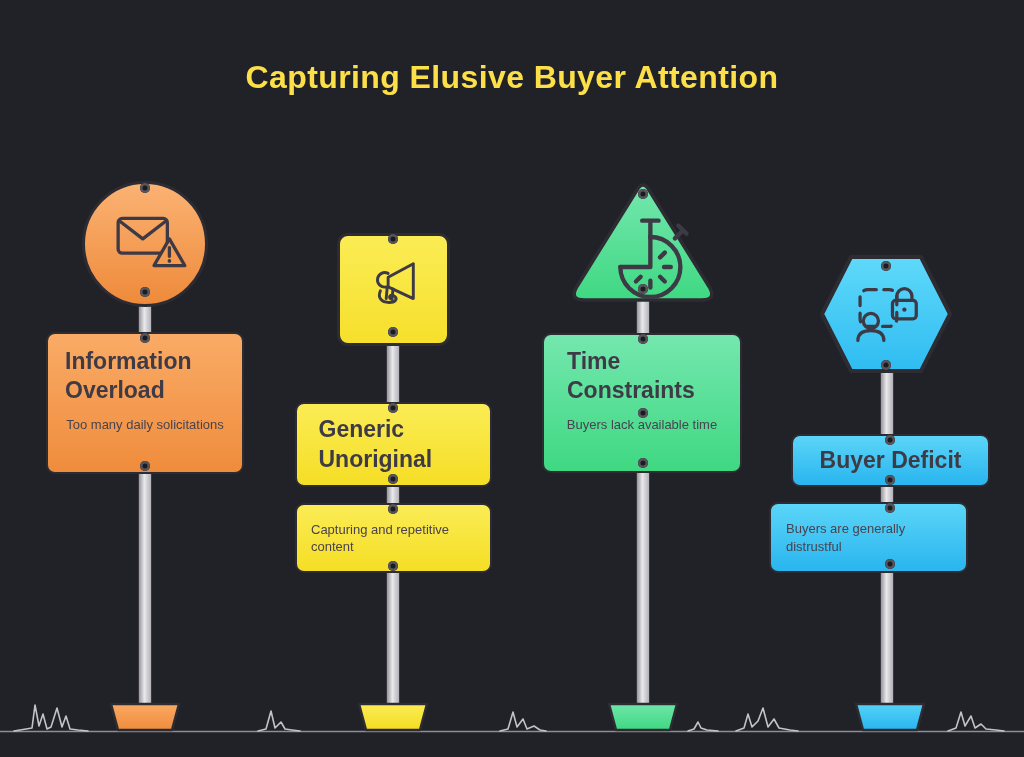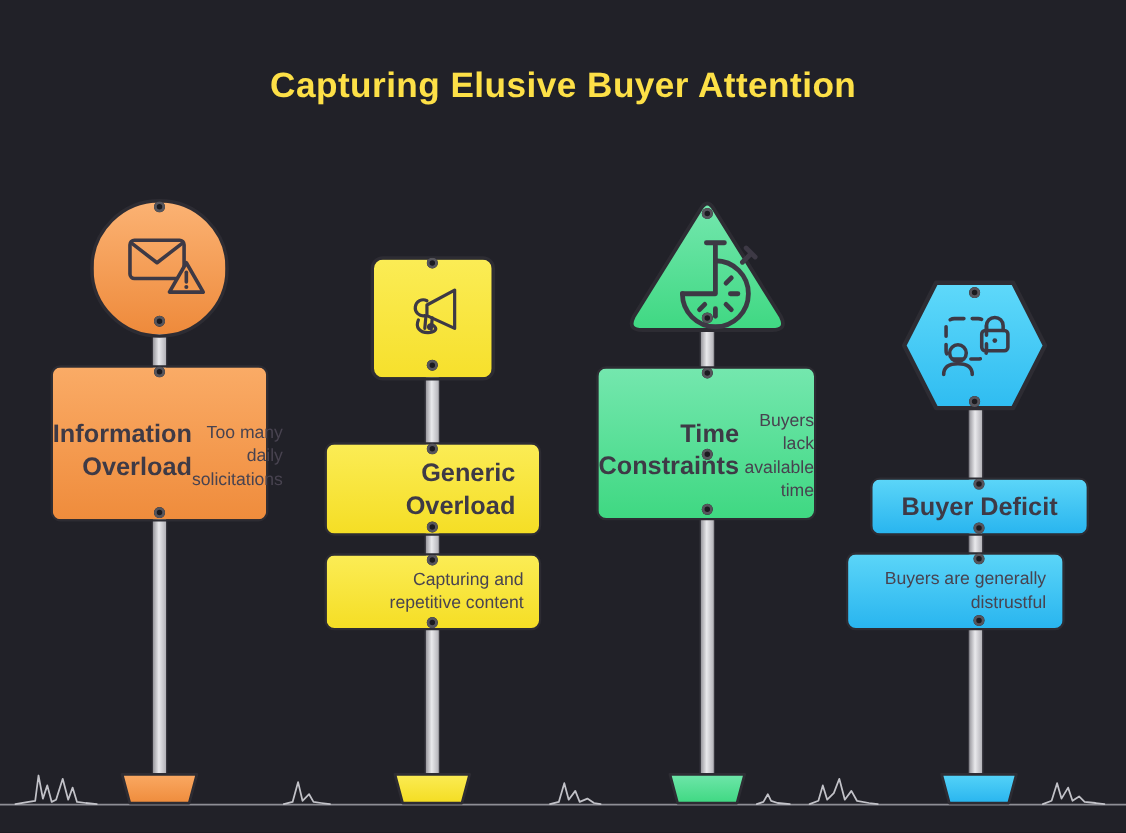--- a/index.html
+++ b/index.html
@@ -15,24 +15,24 @@
   
   .pole{
     position:absolute;width:14px;box-sizing:border-box;
     background:linear-gradient(90deg,#97969c,#e9e9ec 45%,#b2b1b7);
     border:1px solid #3a3941;border-radius:2px;z-index:1;
   }
   
   .sign{
     position:absolute;box-sizing:border-box;z-index:3;
     border:2.5px solid #2d2c33;border-radius:9px;
-    display:flex;flex-direction:row;align-items:center;text-align:right;
+    display:flex;flex-direction:column;align-items:center;text-align:left;
   }
   .sign .title{font-size:23px;font-weight:700;line-height:1.27;color:#3e3a46;}
-  .sign .sub{font-size:16px;line-height:1.32;color:#484350;}
+  .sign .sub{font-size:13px;line-height:1.32;color:#484350;}
   .orange-grad{background:linear-gradient(180deg,#faab66 0%,#ef8c3c 100%);}
   .yellow-grad{background:linear-gradient(180deg,#fbec55 0%,#f5de25 100%);}
   .green-grad{background:linear-gradient(180deg,#74e7ae 0%,#3fd882 100%);}
   .blue-grad{background:linear-gradient(180deg,#5bd5f8 0%,#29b5ef 100%);}
   .shape{position:absolute;z-index:3;box-sizing:border-box;}
   .circle-shape{
     left:82px;top:181px;width:126px;height:126px;border-radius:50%;
     border:3px solid #2d2c33;
     background:linear-gradient(180deg,#fbb273 0%,#ee8a3b 100%);
   }
@@ -96,21 +96,21 @@
       <path d="M28,24 L54,10 L54,46 L28,34 Z"></path>
       <path d="M28,20 a7.5,7.5 0 1 0 -2,14"></path>
       <path d="M27,35 L26,46 M33,36 L32,47"></path>
       <path d="M20,38 c-3,7 1,12 9,12 c6,0 9,-3 6,-6 c-3,-3 -7,-1 -5,2"></path>
     </g>
   </svg>
   <span class="screw" style="left:388px;top:234px;"></span>
   <span class="screw" style="left:388px;top:327px;"></span>
 
   <div class="sign yellow-grad sign-p2a">
-    <div class="title w150">Generic Overload</div>
+    <div class="title w150">Generic Unoriginal</div>
   </div>
   <span class="screw" style="left:388px;top:403px;"></span>
   <span class="screw" style="left:388px;top:474px;"></span>
 
   <div class="sign yellow-grad sign-p2b">
     <div class="sub w165">Capturing and repetitive content</div>
   </div>
   <span class="screw" style="left:388px;top:504px;"></span>
   <span class="screw" style="left:388px;top:561px;"></span>
 

